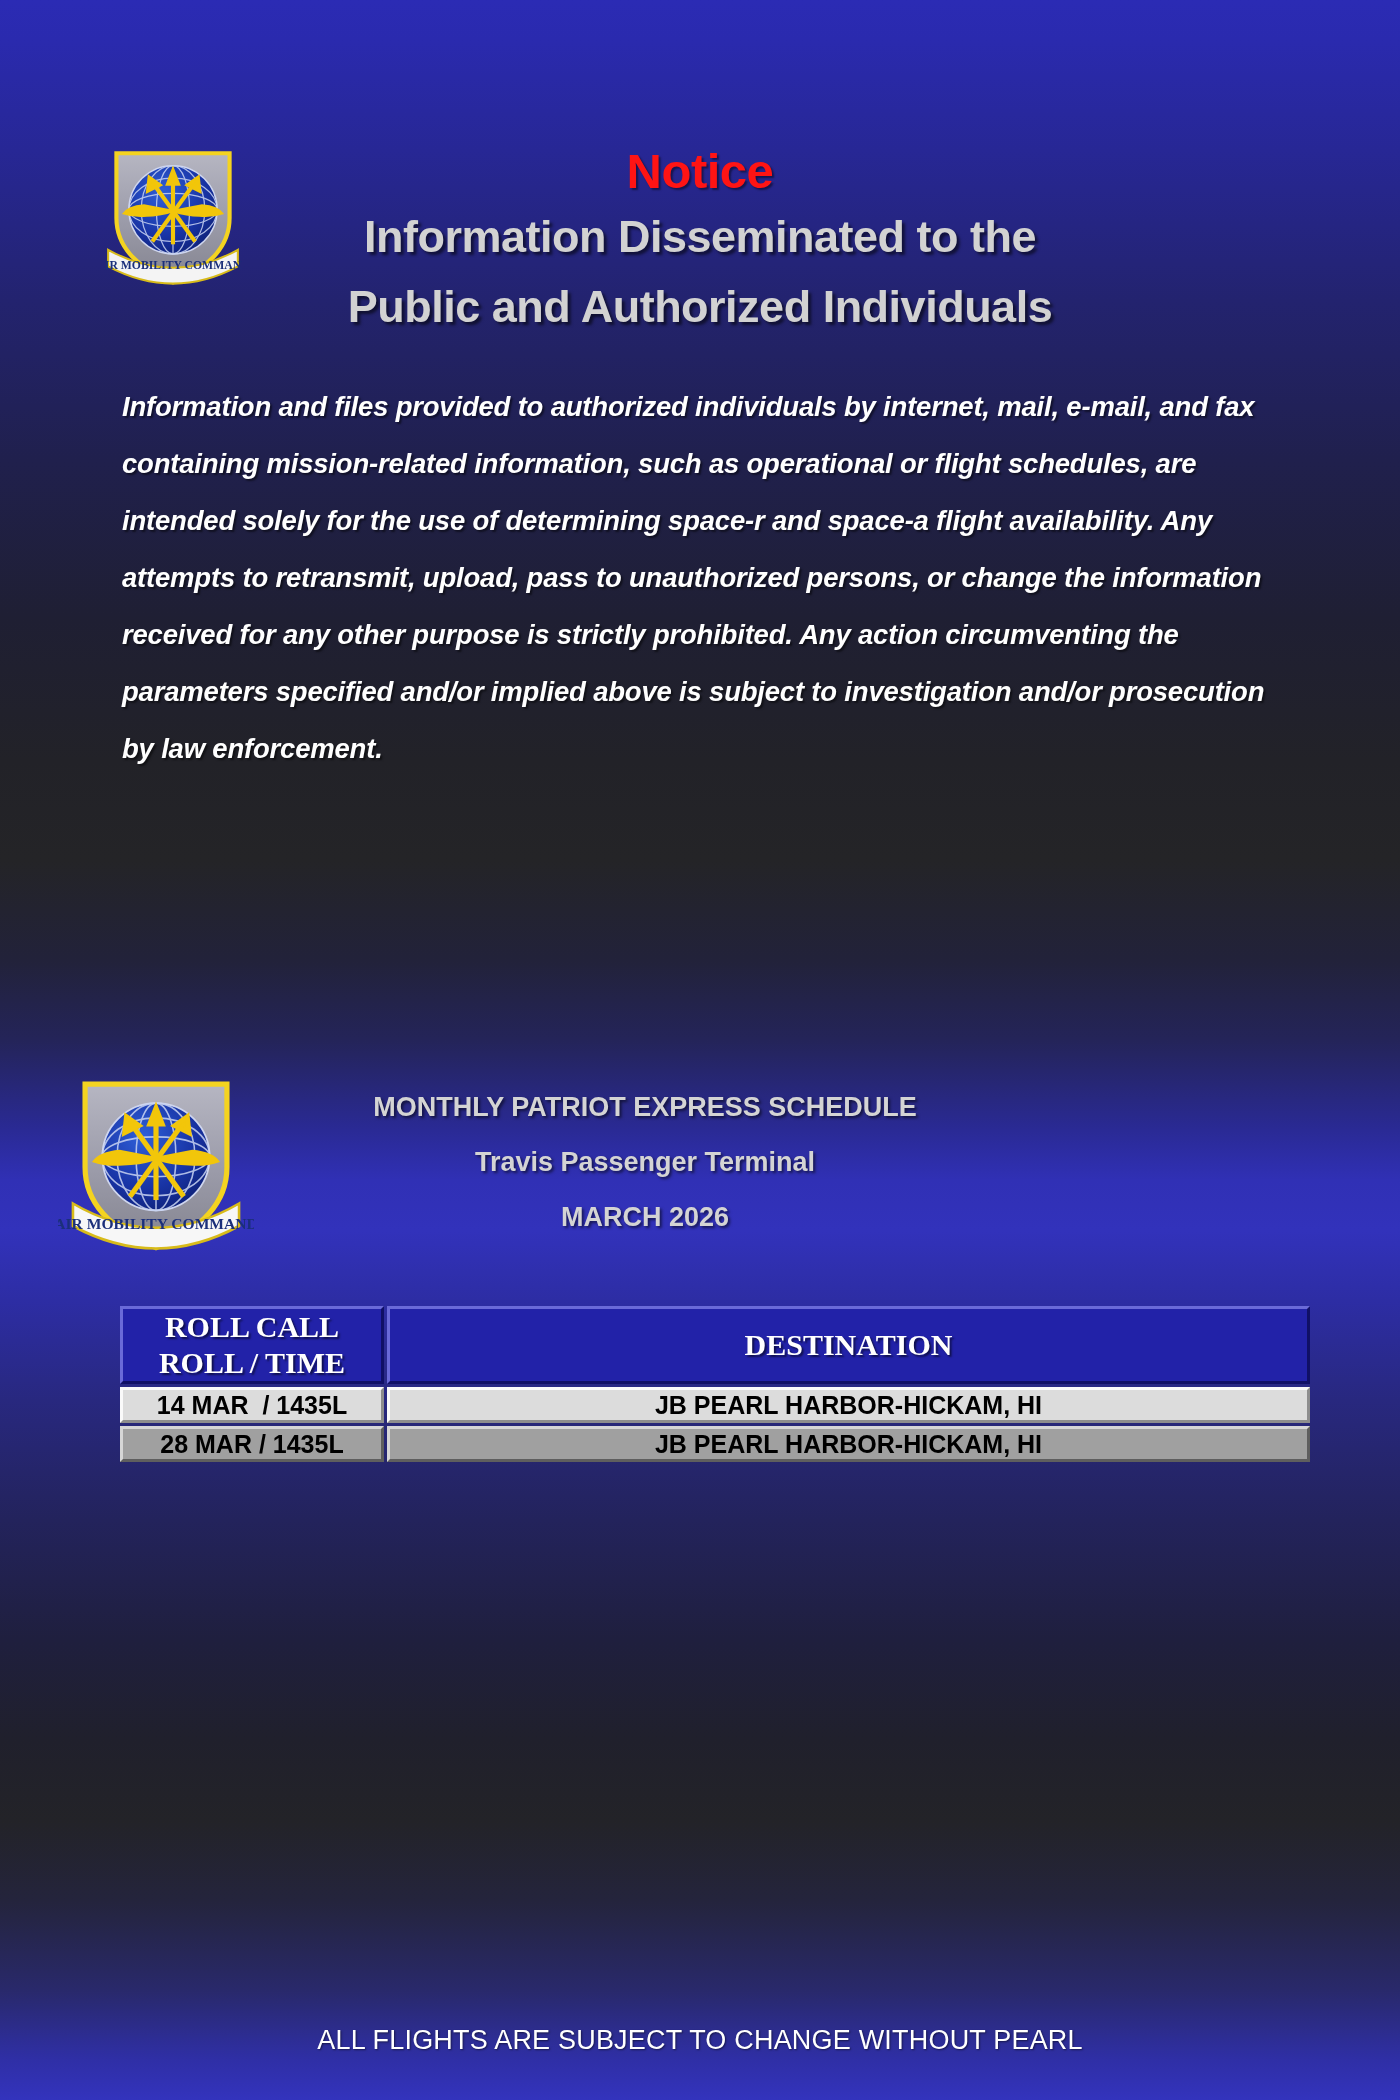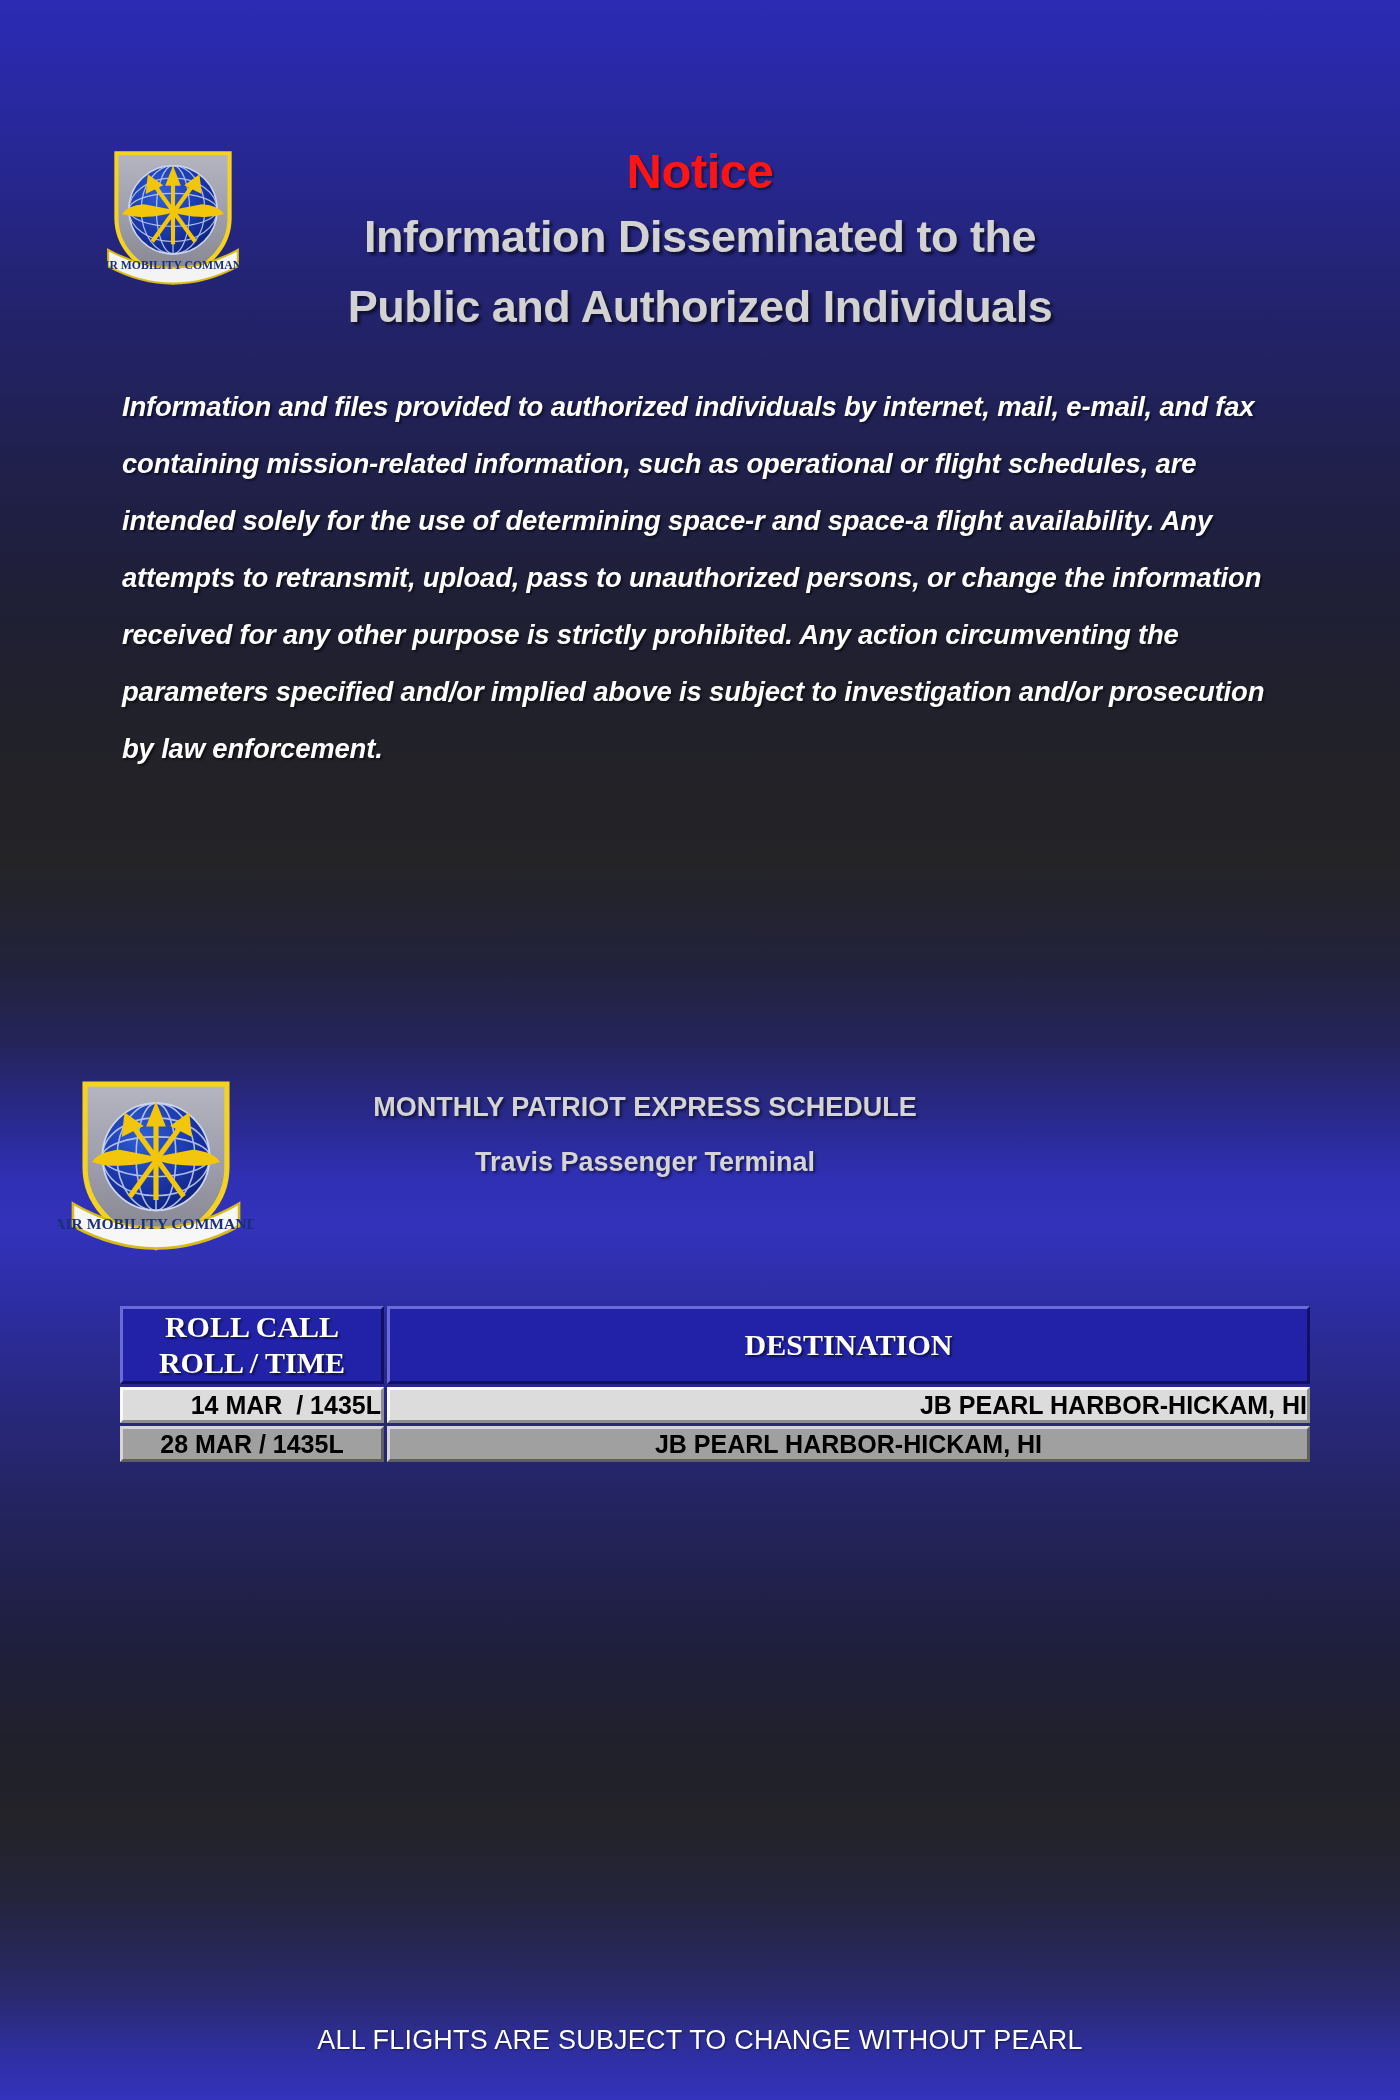--- a/index.html
+++ b/index.html
@@ -168,21 +168,20 @@
 
   .th-rollcall { width: 264px; }
   .th-dest { width: auto; }
 
   .row-light .data-cell {
     background: #dcdcdc;
     border-top: 3px solid #fafafa;
     border-left: 3px solid #fafafa;
     border-right: 3px solid #8d8d8d;
     border-bottom: 3px solid #8d8d8d;
-    text-align: right;
   }
 
   .row-dark .data-cell {
     background: #a0a0a0;
     border-top: 3px solid #d6d6d6;
     border-left: 3px solid #d6d6d6;
     border-right: 3px solid #5e5e5e;
     border-bottom: 3px solid #5e5e5e;
   }
 
@@ -305,20 +304,21 @@
       <path d="M100 98 L58 90 Q34 92 26 104 Q44 110 62 108 Q80 108 100 102 Z" fill="#f2c60a"></path>
       <path d="M100 98 L142 90 Q166 92 174 104 Q156 110 138 108 Q120 108 100 102 Z" fill="#f2c60a"></path>
       <path d="M4 152 Q100 208 196 152 L196 178 Q100 230 4 178 Z" fill="#f7f7f7" stroke="#d8bb1a" stroke-width="3"></path>
       <text x="100" y="182" font-family="Liberation Serif, serif" font-size="18" font-weight="bold" fill="#1b2f7a" text-anchor="middle">AIR MOBILITY COMMAND</text>
     </svg>
   </div>
 
   <div id="schedule-heading">
     <div class="sched-line">MONTHLY PATRIOT EXPRESS SCHEDULE</div>
     <div class="sched-line">Travis Passenger Terminal</div>
+    <div class="sched-line">MARCH 2026</div>
   </div>
 
   <table id="schedule-table">
     <thead>
       <tr>
         <th class="th-cell th-rollcall">
           <div>ROLL CALL</div>
           <div>ROLL / TIME</div>
         </th>
         <th class="th-cell th-dest">DESTINATION</th>

